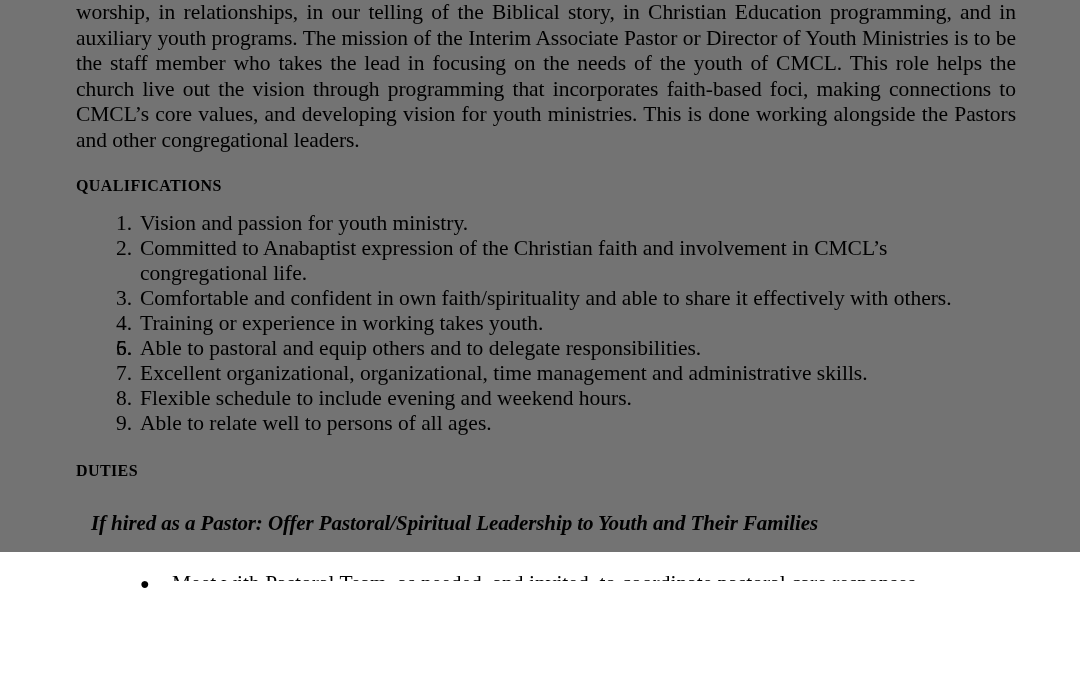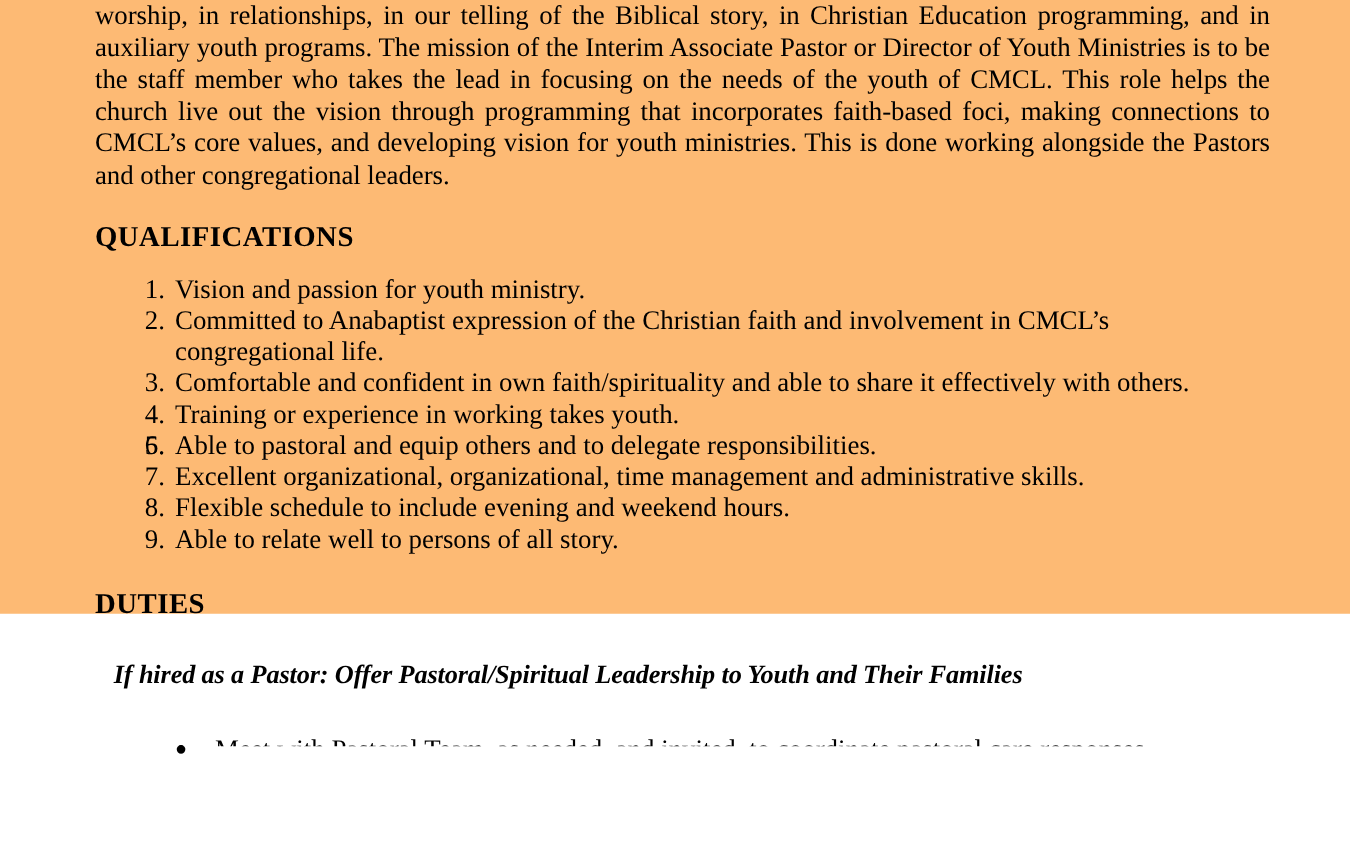--- a/index.html
+++ b/index.html
@@ -10,36 +10,36 @@
   body {
     width: 1080px;
     height: 675px;
     overflow: hidden;
     font-family: "Liberation Serif", serif;
     color: #000000;
   }
   .page {
     position: relative;
     width: 1080px;
-    height: 491px;
-    background: #fdba74;
+    height: 552px;
+    background: #737373;
     box-sizing: border-box;
     padding: 0 64px 0 76px;
   }
   .intro-para {
     font-size: 21.5px;
     line-height: 25.5px;
     text-align: justify;
     margin: 0;
     padding-top: 0;
     width: 940px;
     letter-spacing: -0.05px;
   }
   .section-heading {
-    font-size: 23px;
+    font-size: 16px;
     font-weight: bold;
     letter-spacing: 0.4px;
     margin: 0;
   }
   .sp-1 { height: 24px; }
   .sp-2 { height: 16px; }
   .sp-3 { height: 26px; }
   .sp-4 { height: 16px; }
   .sp-5 { height: 20px; }
 
@@ -107,21 +107,21 @@
 
   <ol class="qual-list">
     <li><span class="num">1.</span><span>Vision and passion for youth ministry.</span></li>
     <li><span class="num">2.</span><span>Committed to Anabaptist expression of the Christian faith and involvement in CMCL’s congregational life.</span></li>
     <li><span class="num">3.</span><span>Comfortable and confident in own faith/spirituality and able to share it effectively with others.</span></li>
     <li><span class="num">4.</span><span>Training or experience in working takes youth.</span></li>
     <li><span class="num">5.</span></li>
     <li><span class="num">6.</span><span>Able to pastoral and equip others and to delegate responsibilities.</span></li>
     <li><span class="num">7.</span><span>Excellent organizational, organizational, time management and administrative skills.</span></li>
     <li><span class="num">8.</span><span>Flexible schedule to include evening and weekend hours.</span></li>
-    <li><span class="num">9.</span><span>Able to relate well to persons of all story.</span></li>
+    <li><span class="num">9.</span><span>Able to relate well to persons of all ages.</span></li>
   </ol>
 
   <div class="sp-3"></div>
 
   <h2 class="section-heading">DUTIES</h2>
 
   <div class="sp-4"></div>
 
   <h3 class="italic-heading">If hired as a Pastor: Offer Pastoral/Spiritual Leadership to Youth and Their Families</h3>
 

